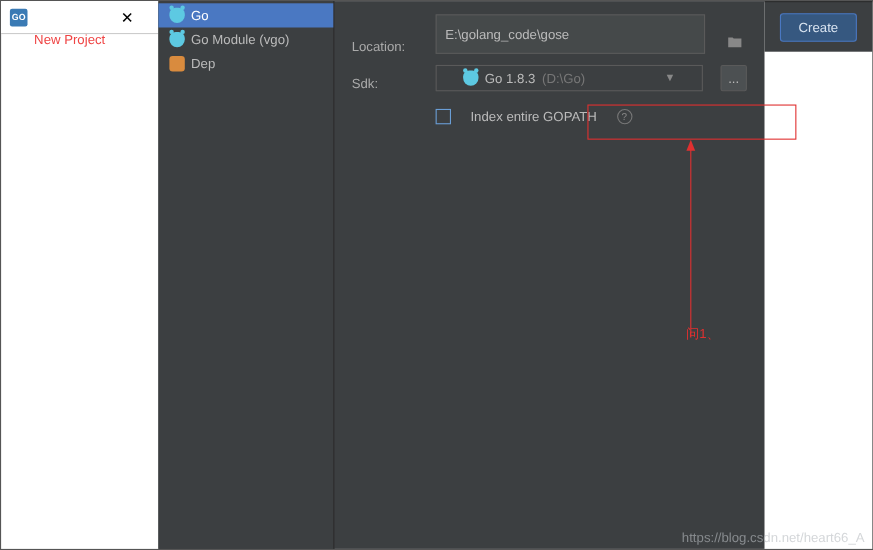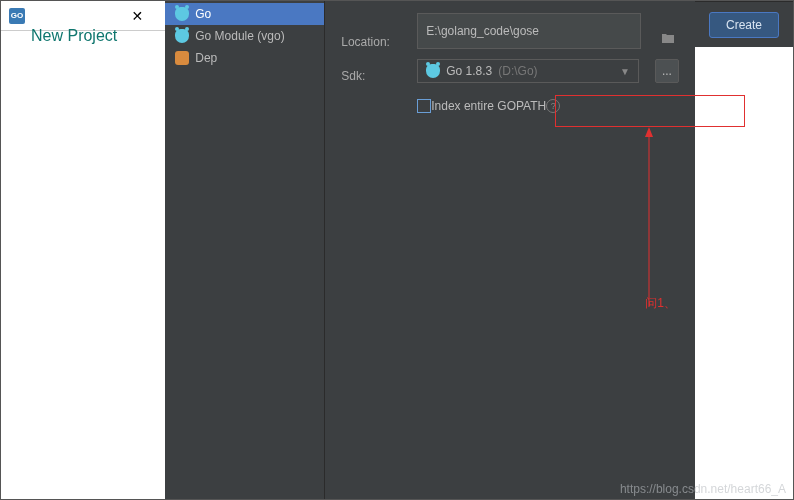--- a/index.html
+++ b/index.html
@@ -1,42 +1,42 @@
 <!DOCTYPE html>
 <html><head>
   <meta charset="utf-8">
   <style>
     * { margin: 0; padding: 0; box-sizing: border-box; font-family: "Segoe UI", Arial, sans-serif; }
     body { width: 794px; height: 500px; background: #fff; position: relative; }
     .window { width: 794px; height: 500px; display: flex; flex-direction: row; border: 1px solid #555; }
     .titlebar { height: 30px; background: #fff; display: flex; align-items: center; padding: 0 8px; border-bottom: 1px solid #ccc; }
     .titlebar-icon { width: 16px; height: 16px; background: #3a7ab4; border-radius: 2px; display: flex; align-items: center; justify-content: center; color: #fff; font-size: 8px; font-weight: bold; margin-right: 6px; }
-    .titlebar-text { font-size: 16px; color: #0f766e; flex: 1; margin-top: 40px; }
+    .titlebar-text { font-size: 12px; color: #ef4444; flex: 1; margin-top: 40px; }
     .titlebar-close { width: 40px; height: 28px; display: flex; align-items: center; justify-content: center; font-size: 14px; cursor: pointer; }
     .content { flex: 1; display: flex; background: #3c3f41; }
     .sidebar { width: 160px; background: #3c3f41; border-right: 1px solid #2b2b2b; padding-top: 2px; }
     .sidebar-item { display: flex; align-items: center; padding: 4px 10px; color: #bbb; font-size: 12px; cursor: pointer; gap: 6px; }
     .sidebar-item.selected { background: #4a78c2; color: #fff; }
     .sidebar-icon { width: 14px; height: 14px; display: flex; align-items: center; justify-content: center; font-size: 10px; }
     .gopher-icon { width: 14px; height: 14px; background: #5dc9e2; border-radius: 40% 40% 50% 50%; position: relative; }
     .gopher-icon::before, .gopher-icon::after { content: ""; position: absolute; width: 4px; height: 4px; background: #5dc9e2; border-radius: 50%; top: -2px; }
     .gopher-icon::before { left: 0; }
     .gopher-icon::after { right: 0; }
     .dep-icon { width: 14px; height: 14px; background: #d98b3e; border-radius: 3px; }
     .main { flex: 1; padding: 12px 16px; position: relative; }
     .form-row { display: flex; align-items: flex-end; margin-bottom: 10px; gap: 16px; }
     .form-label { width: 60px; color: #aaa; font-size: 12px; }
     .form-input { flex: 1; background: #45494a; border: 1px solid #5a5a5a; color: #bbb; font-size: 12px; padding: 4px 8px; height: 36px; }
     .folder-btn { width: 22px; height: 22px; display: flex; align-items: center; justify-content: center; color: #888; cursor: pointer; }
-    .sdk-select { flex: 1; background: #3c3f41; border: 1px solid #5a5a5a; color: #bbb; font-size: 12px; padding: 2px 8px; height: 24px; display: flex; align-items: center; gap: 6px; cursor: pointer; }
+    .sdk-select { flex: 1; background: #3c3f41; border: 1px solid #5a5a5a; color: #bbb; font-size: 12px; padding: 2px 24px; height: 24px; display: flex; align-items: center; gap: 6px; cursor: pointer; }
     .sdk-version { color: #bbb; }
     .sdk-path { color: #777; }
     .sdk-arrow { margin-left: auto; color: #888; font-size: 10px; }
     .sdk-more { width: 24px; height: 24px; background: #4c5052; border: 1px solid #5a5a5a; display: flex; align-items: center; justify-content: center; color: #bbb; font-size: 12px; cursor: pointer; border-radius: 2px; }
-    .checkbox-row { display: flex; align-items: center; gap: 0; margin-left: 72px; margin-top: 4px; padding: 6px 4px; }
+    .checkbox-row { display: flex; align-items: center; gap: 18px; margin-left: 72px; margin-top: 4px; padding: 6px 4px; }
     .checkbox { width: 14px; height: 14px; border: 1px solid #6a9ed6; background: transparent; cursor: pointer; }
     .checkbox-label { color: #bbb; font-size: 12px; }
     .help-icon { width: 14px; height: 14px; border: 1px solid #777; border-radius: 50%; display: flex; align-items: center; justify-content: center; color: #888; font-size: 9px; cursor: pointer; }
     .annotation-box { position: absolute; border: 1px solid #e03030; left: 230px; top: 94px; width: 190px; height: 32px; pointer-events: none; }
     .annotation-arrow { position: absolute; left: 274px; top: 126px; width: 60px; height: 180px; pointer-events: none; }
     .annotation-text { position: absolute; left: 320px; top: 294px; color: #e03030; font-size: 12px; pointer-events: none; }
     .footer { height: 46px; background: #3c3f41; border-top: 1px solid #2b2b2b; display: flex; align-items: center; justify-content: flex-end; padding: 12px 14px; }
     .create-btn { background: #365880; border: 1px solid #4a78c2; color: #d9e4f0; font-size: 12px; padding: 5px 16px; cursor: pointer; border-radius: 3px; }
     .watermark { position: absolute; right: 8px; bottom: 4px; color: #b8bcc0; font-size: 12px; opacity: 0.6; pointer-events: none; z-index: 10; }
   </style>

